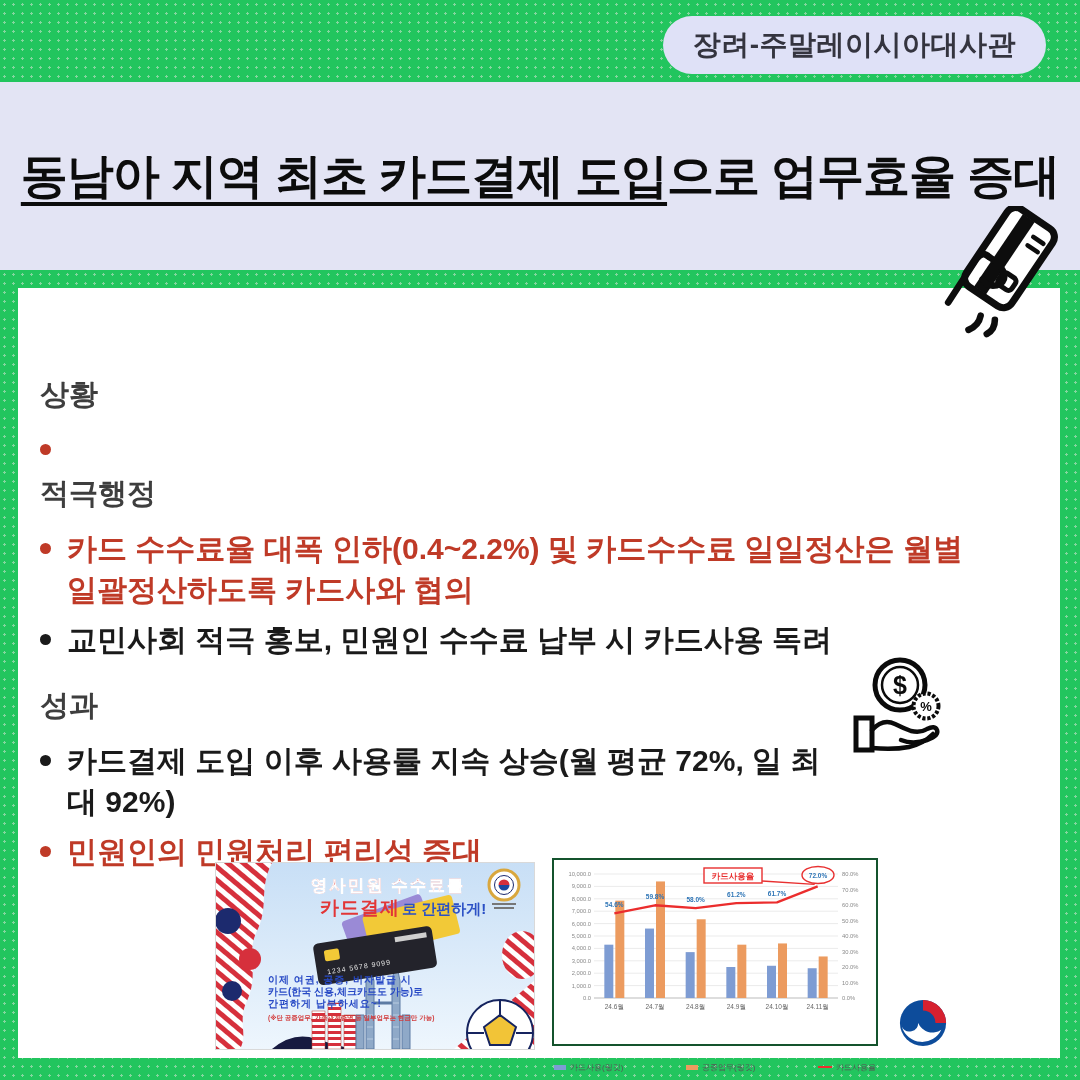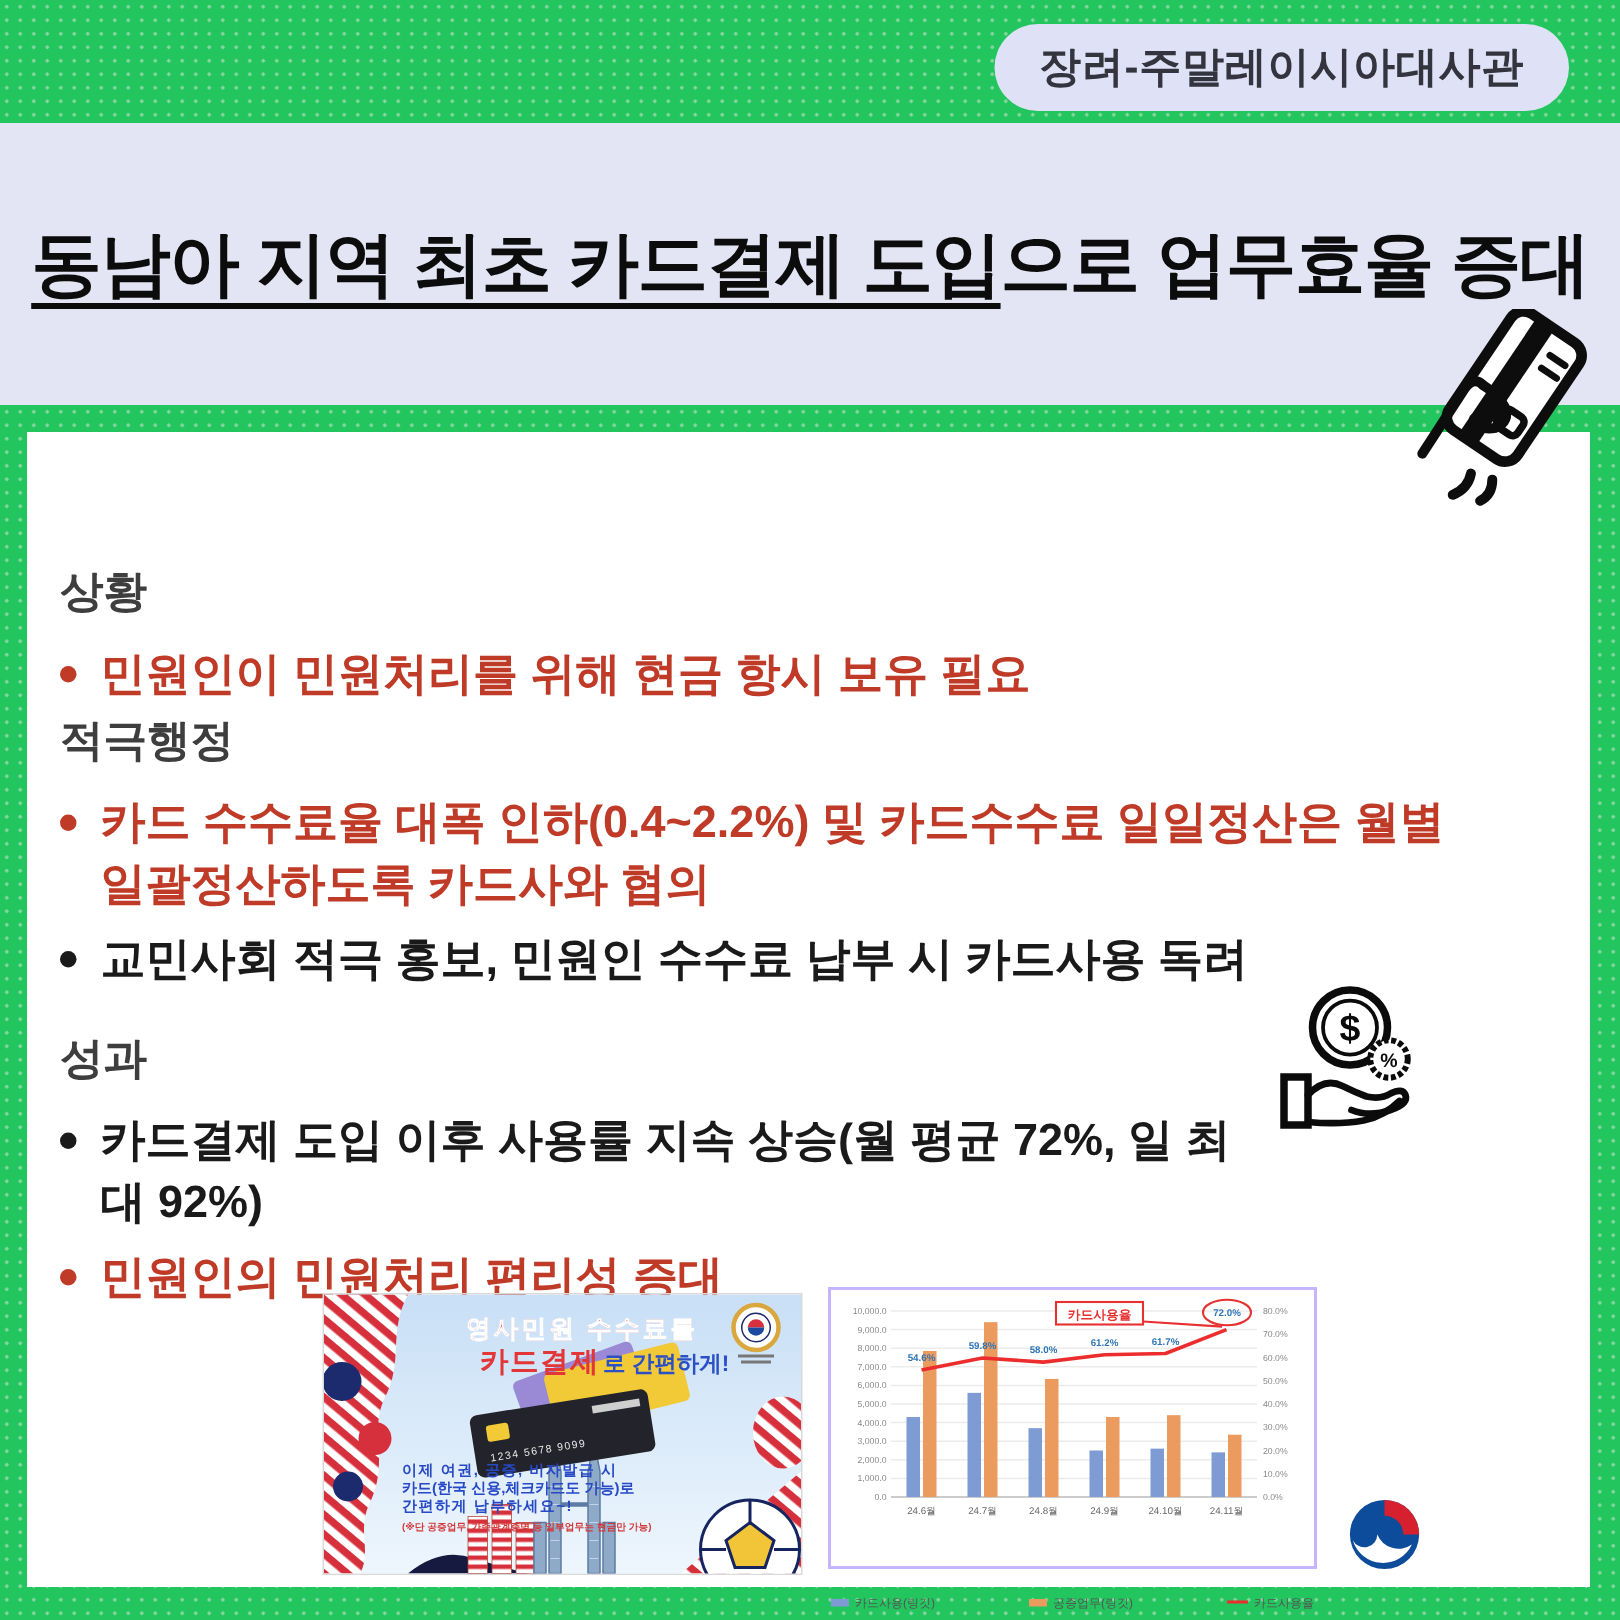--- a/index.html
+++ b/index.html
@@ -22,21 +22,21 @@
   .bullet .dot{flex:0 0 auto;width:11px;height:11px;border-radius:50%;margin-top:15px;}
   .red{color:#bf3a27;}  .red .dot{background:#bf3a27;}
   .dark{color:#1a1a1a;} .dark .dot{background:#1a1a1a;}
   .sec-situation{top:64px;margin-top:23px;}
   .sec-action{top:186px;}
   .sec-action .long{max-width:958px;}
   .sec-results{top:398px;max-width:810px;}
   .money-icon{position:absolute;left:835px;top:368px;width:100px;height:106px;}
   .poster{position:absolute;left:197px;top:574px;width:318px;height:186px;border:1px solid #d9d9d9;}
   .chart{position:absolute;left:534px;top:570px;width:322px;height:184px;background:#fff;
-         border:2px solid #c4b5fd;}
+         border:2px solid #14532d;}
   .legend{display:flex;justify-content:space-between;align-items:center;gap:18px;height:22px;margin-top:32px;}
   .legend-item{display:flex;align-items:center;gap:4px;font-size:8px;color:#555;}
   .mofa{position:absolute;left:880px;top:710px;display:flex;align-items:center;gap:10px;}
   .mofa-kr{font-size:26px;color:#8d8d8d;font-weight:600;line-height:1;}
   .mofa-en{font-size:11px;color:#9b9b9b;margin-top:4px;}
 </style>
 </head>
 <body>
 
 <div class="page">
@@ -64,21 +64,20 @@
       <path d="M44 126 Q52 122 52 112"></path>
     </g>
   </svg>
 
   <div class="sheet">
 
     <div class="sec sec-situation">
       <div class="sec-h">상황</div>
       <div class="bullet red">
         <span class="dot"></span>
-        <span>민원인이 민원처리를 위해 현금 항시 보유 필요</span>
       </div>
     </div>
 
     <div class="sec sec-action">
       <div class="sec-h">적극행정</div>
       <div class="bullet red long">
         <span class="dot"></span>
         <span>카드 수수료율 대폭 인하(0.4~2.2%) 및 카드수수료 일일정산은 월별 일괄정산하도록 카드사와 협의</span>
       </div>
       <div class="bullet dark">

